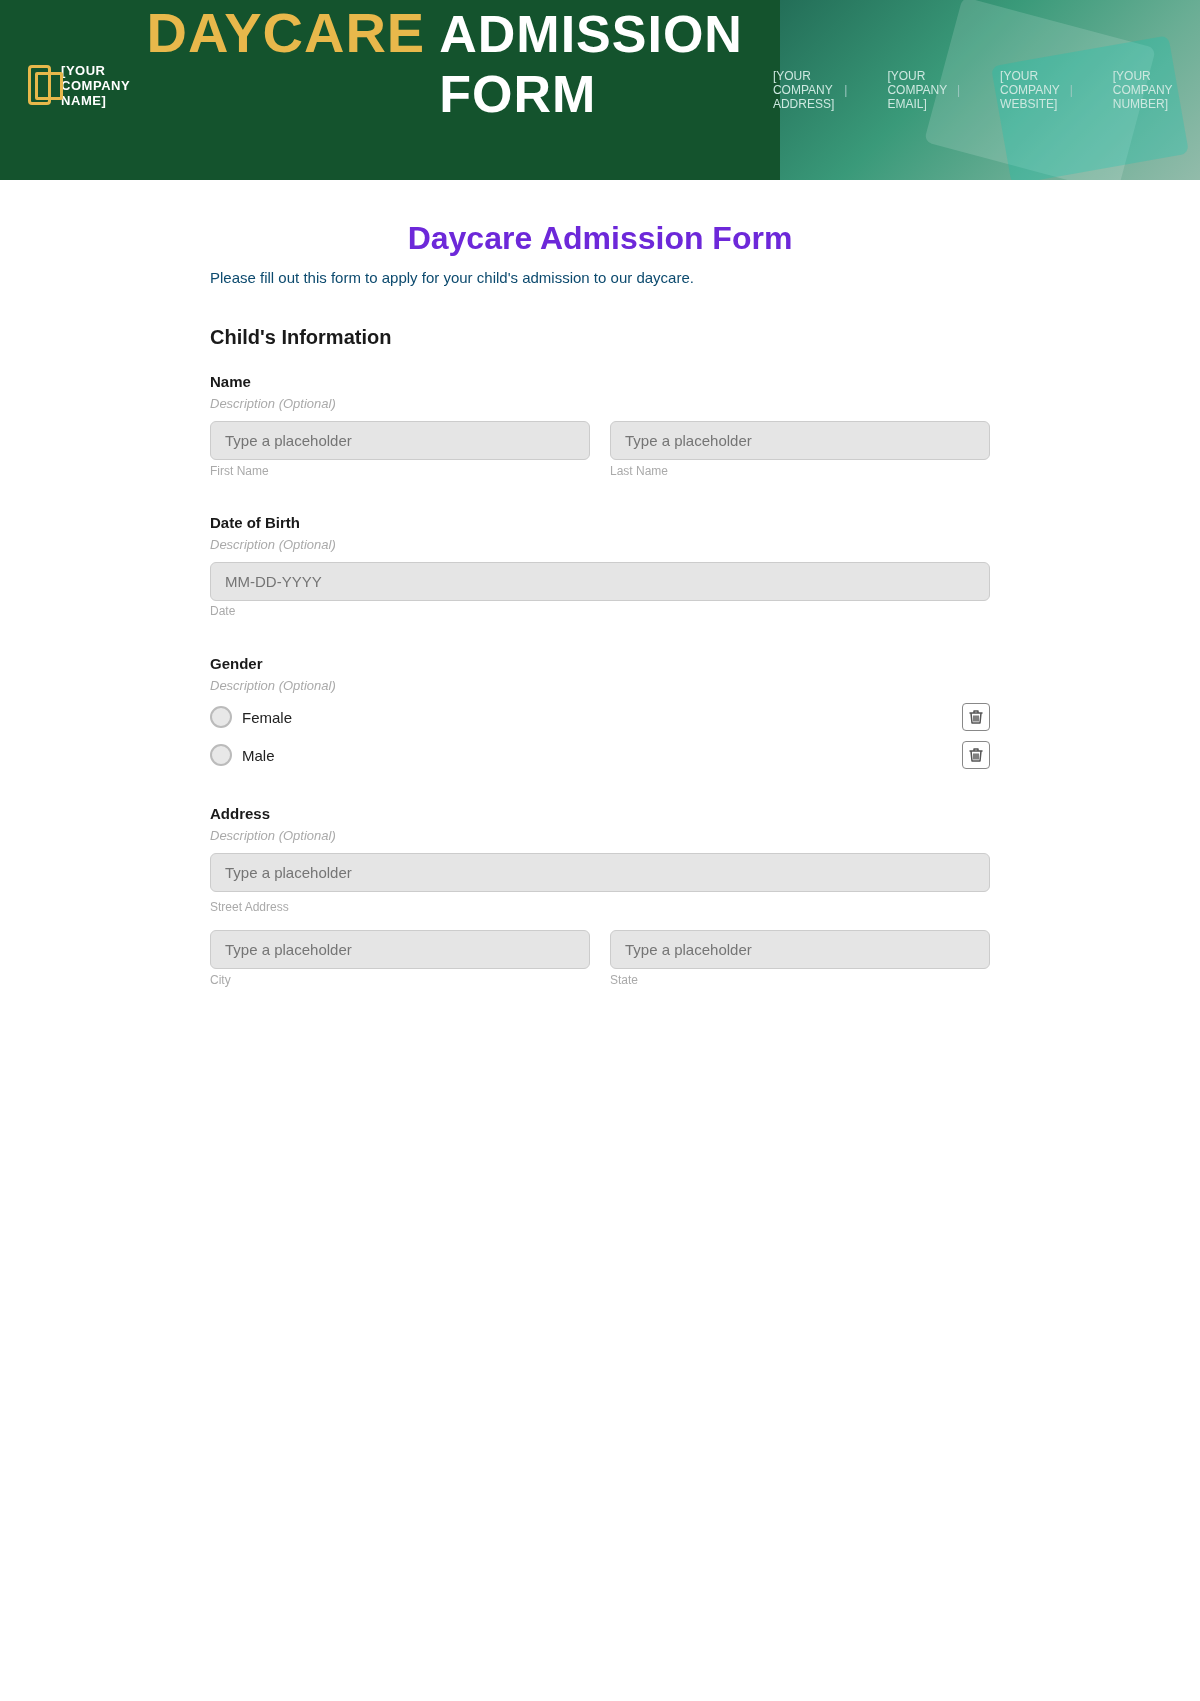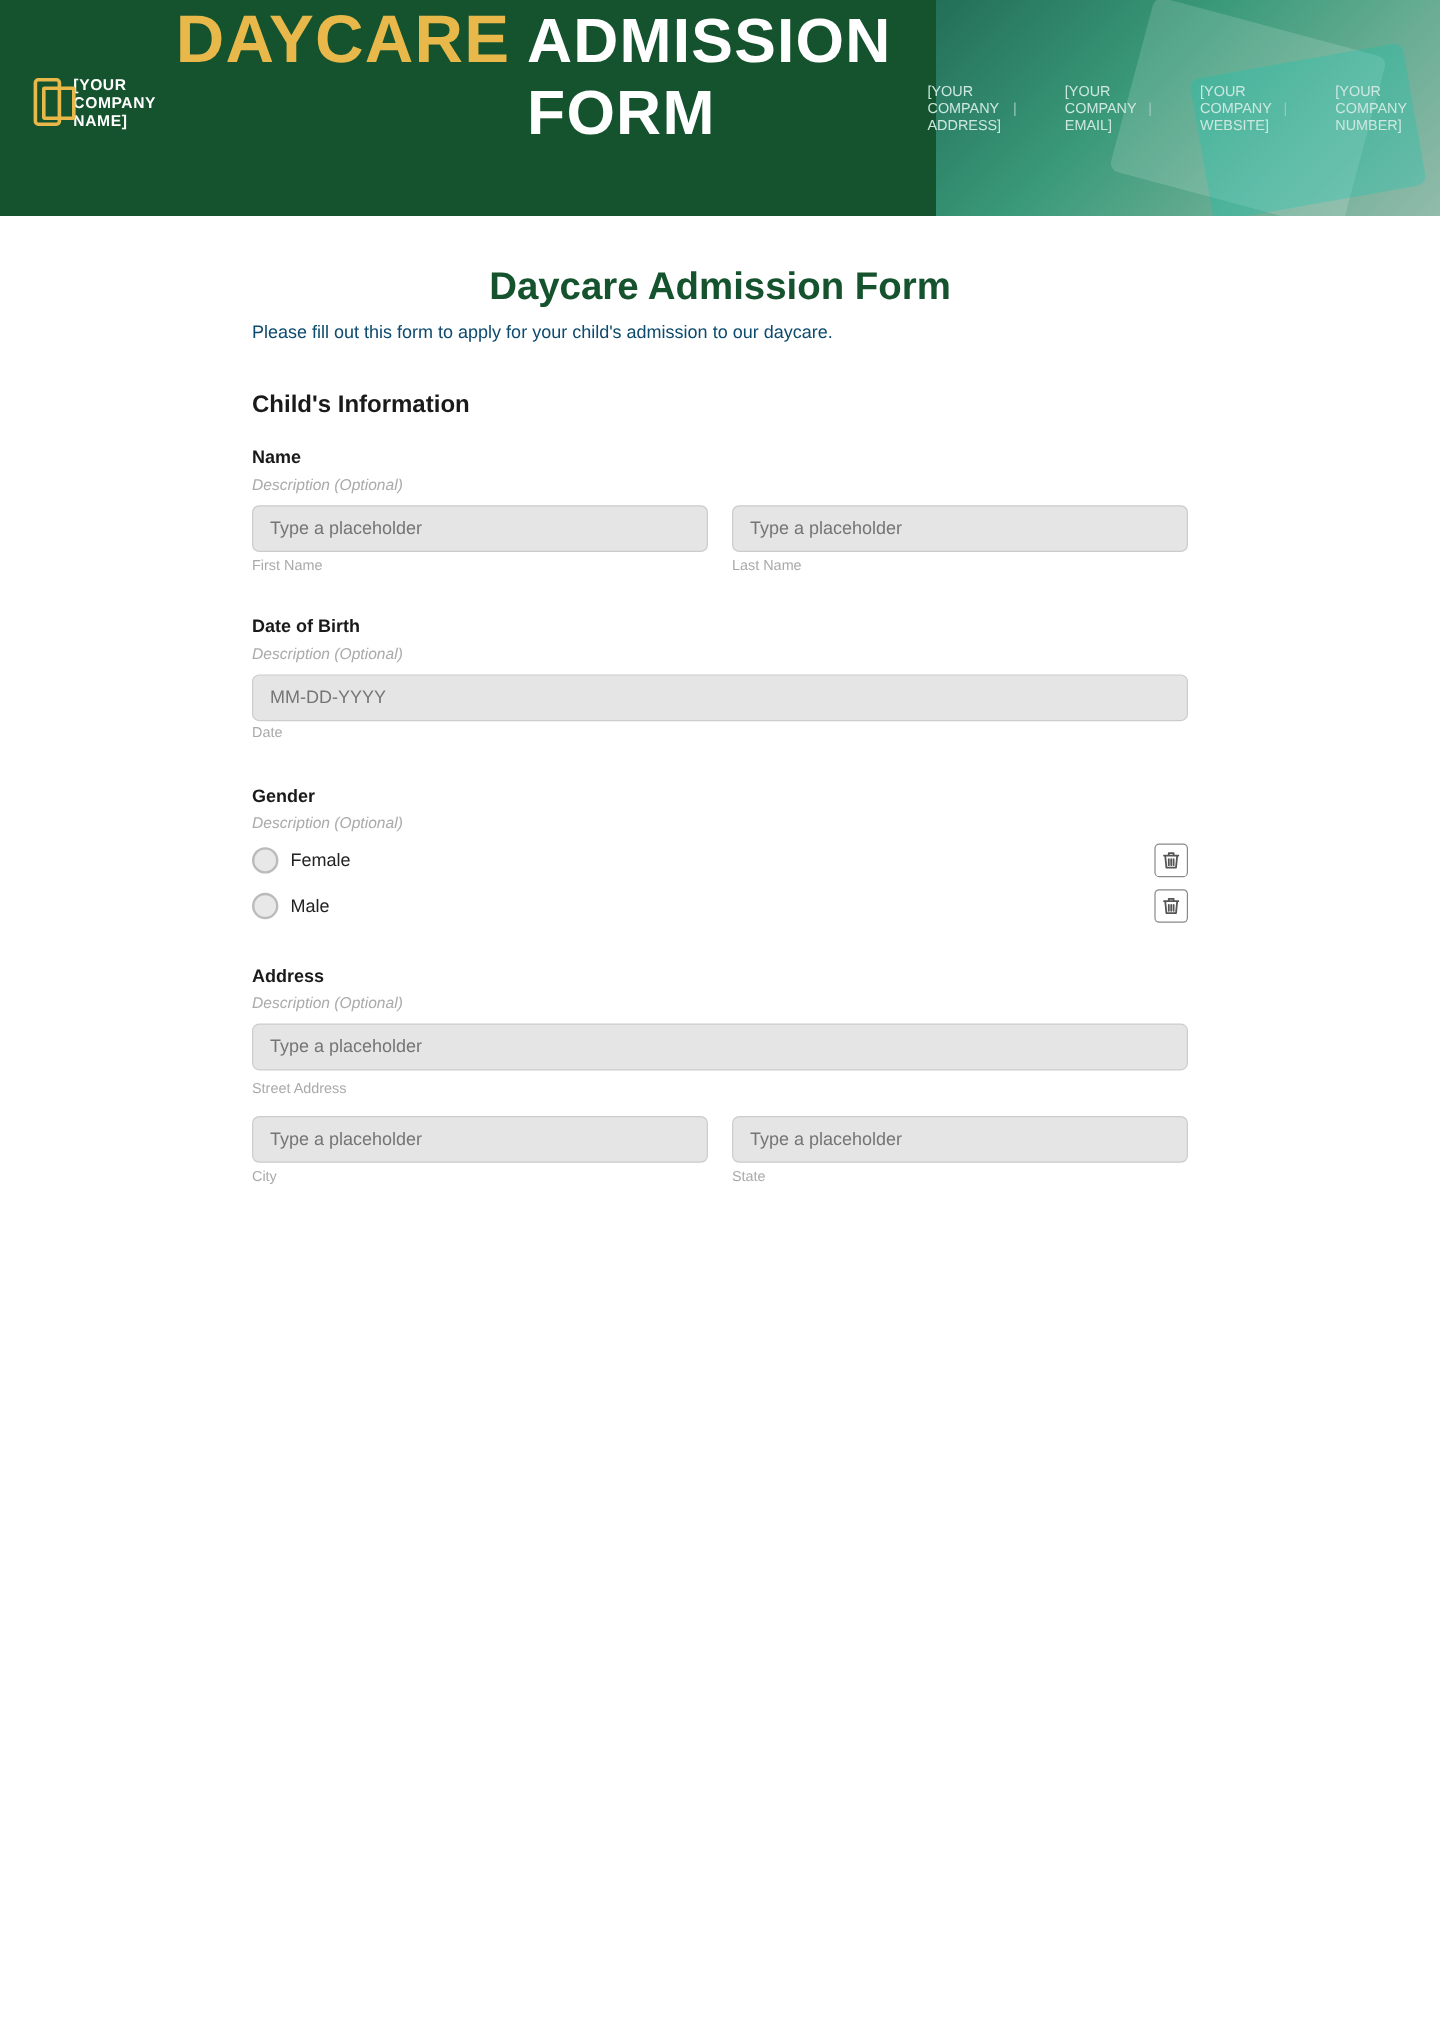--- a/index.html
+++ b/index.html
@@ -134,21 +134,21 @@
     
     .form-area {
       max-width: 900px;
       margin: 0 auto;
       padding: 40px 60px 60px;
     }
     .form-main-title {
       text-align: center;
       font-size: 32px;
       font-weight: 800;
-      color: #14532d;
+      color: #6d28d9;
       margin-bottom: 12px;
     }
     .form-subtitle {
       text-align: left;
       color: #0c4a6e;
       font-size: 15px;
       margin-bottom: 40px;
     }
     .section-title {
       font-size: 20px;

